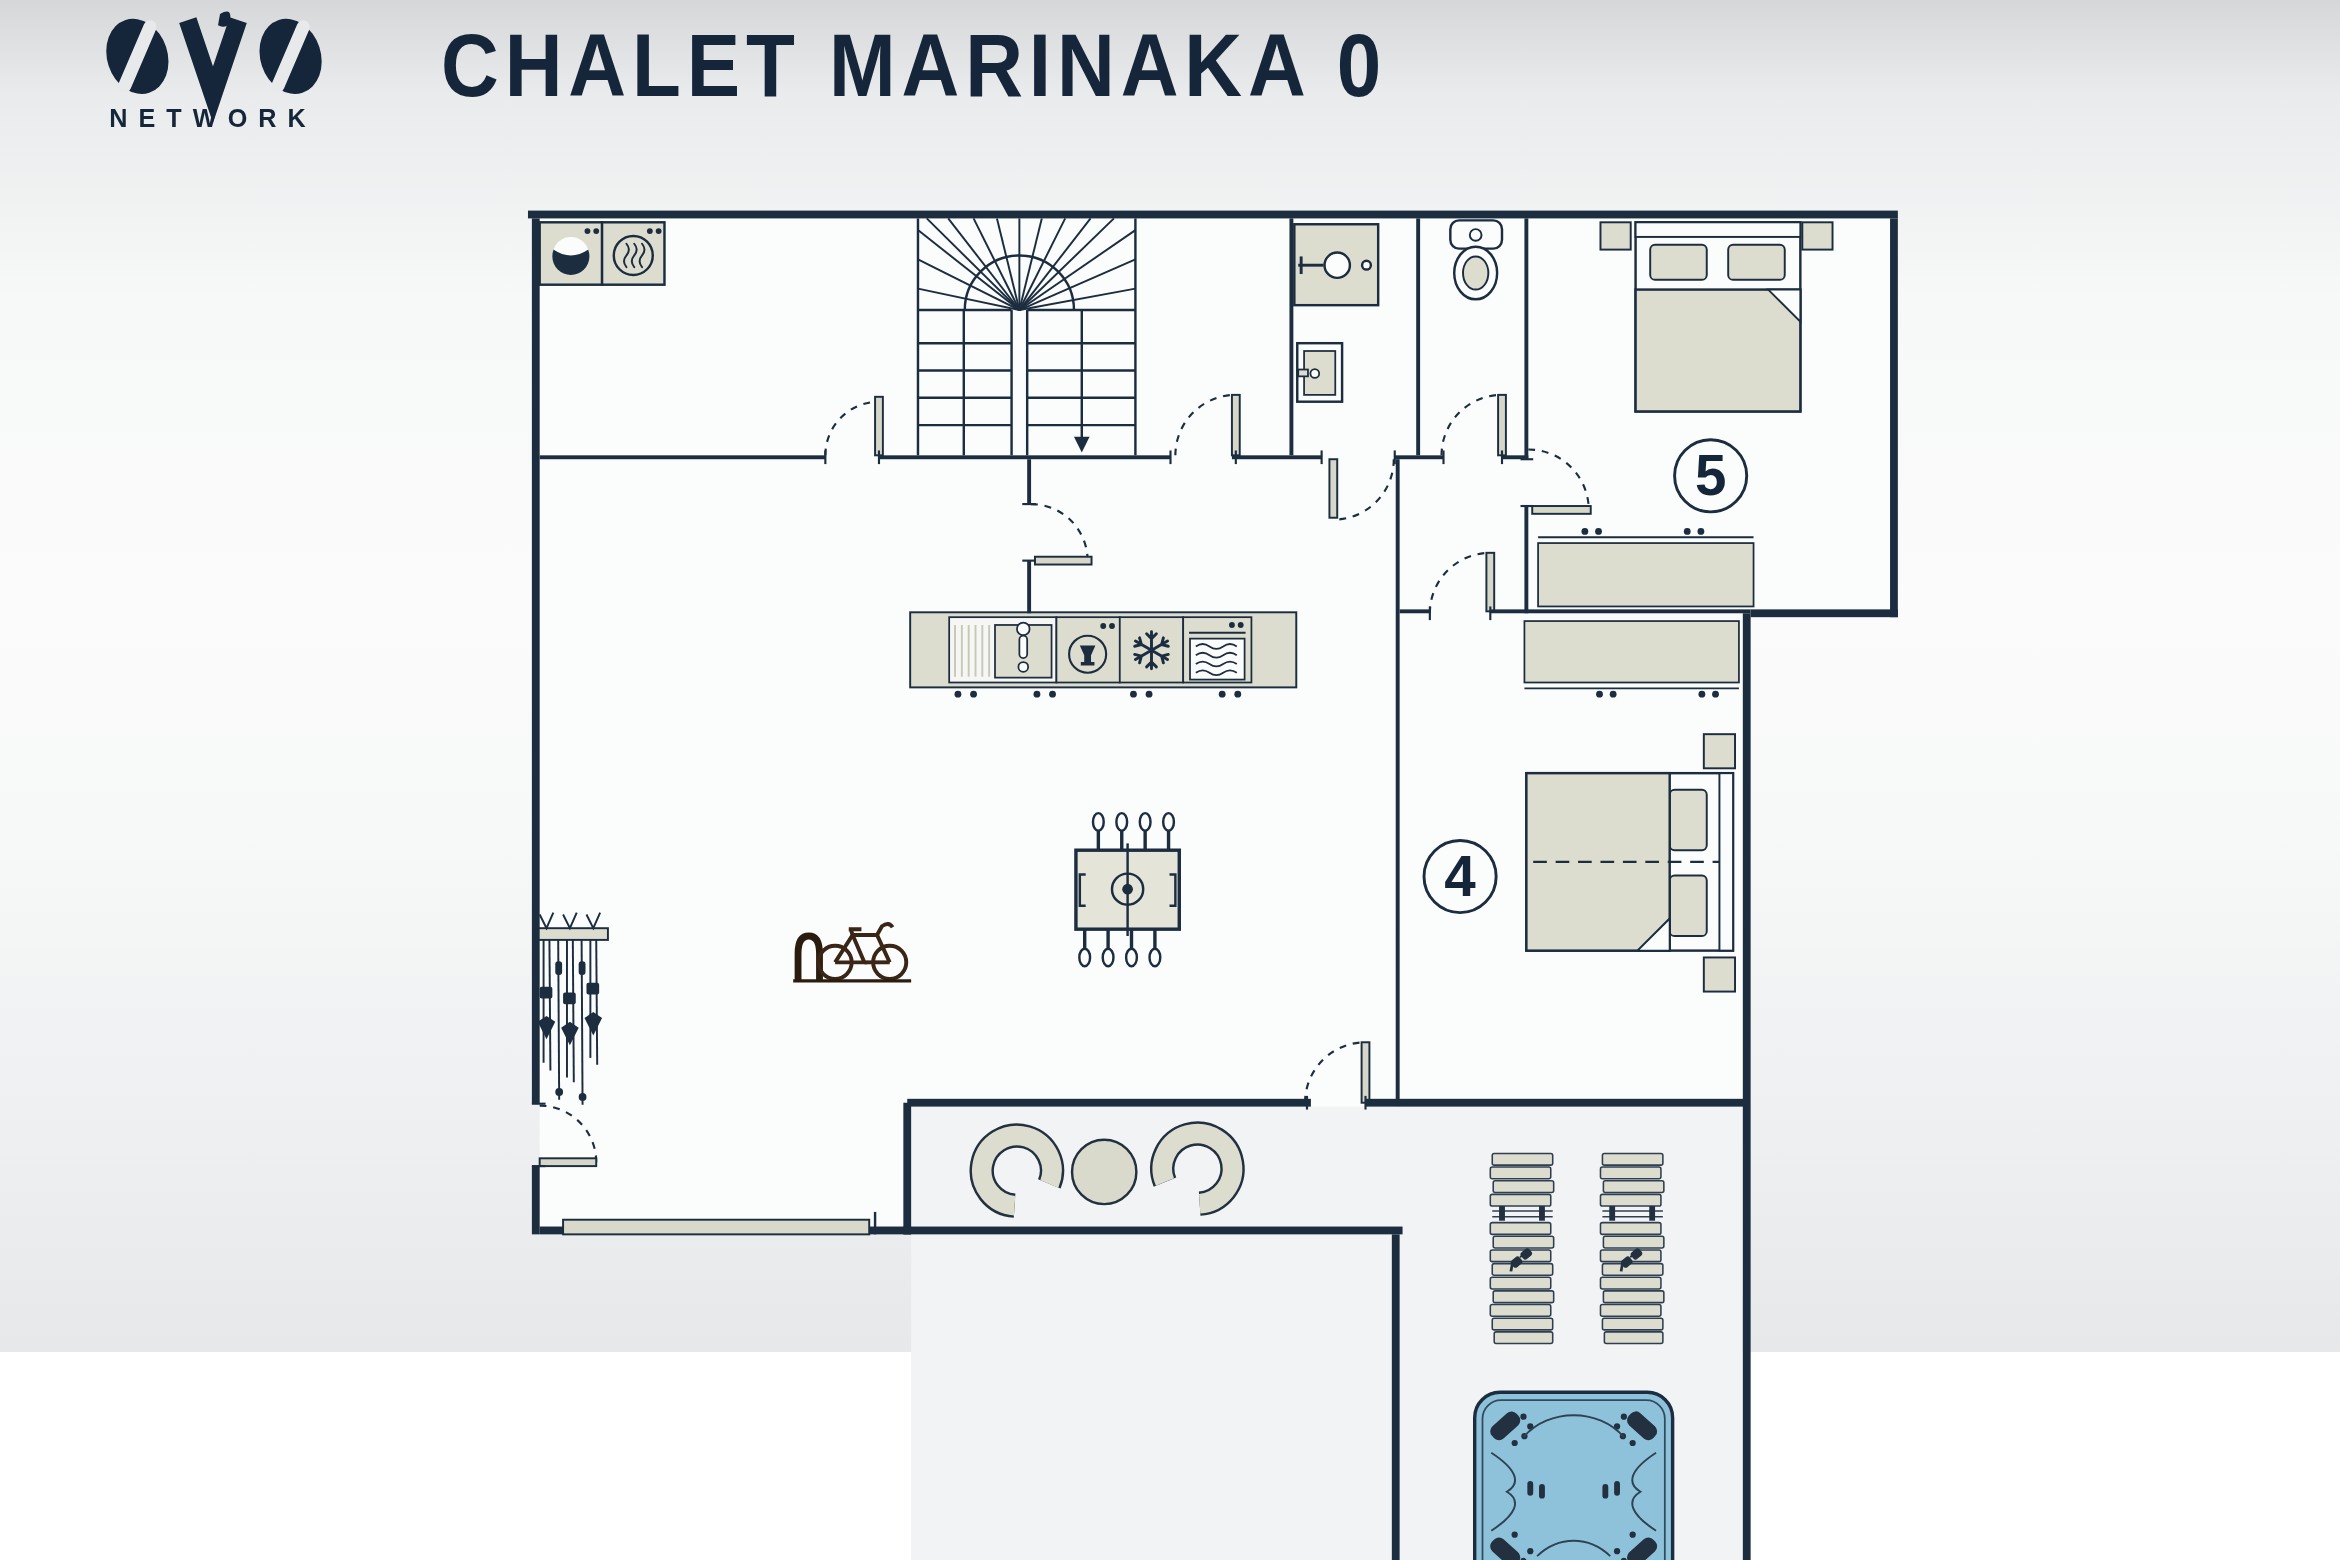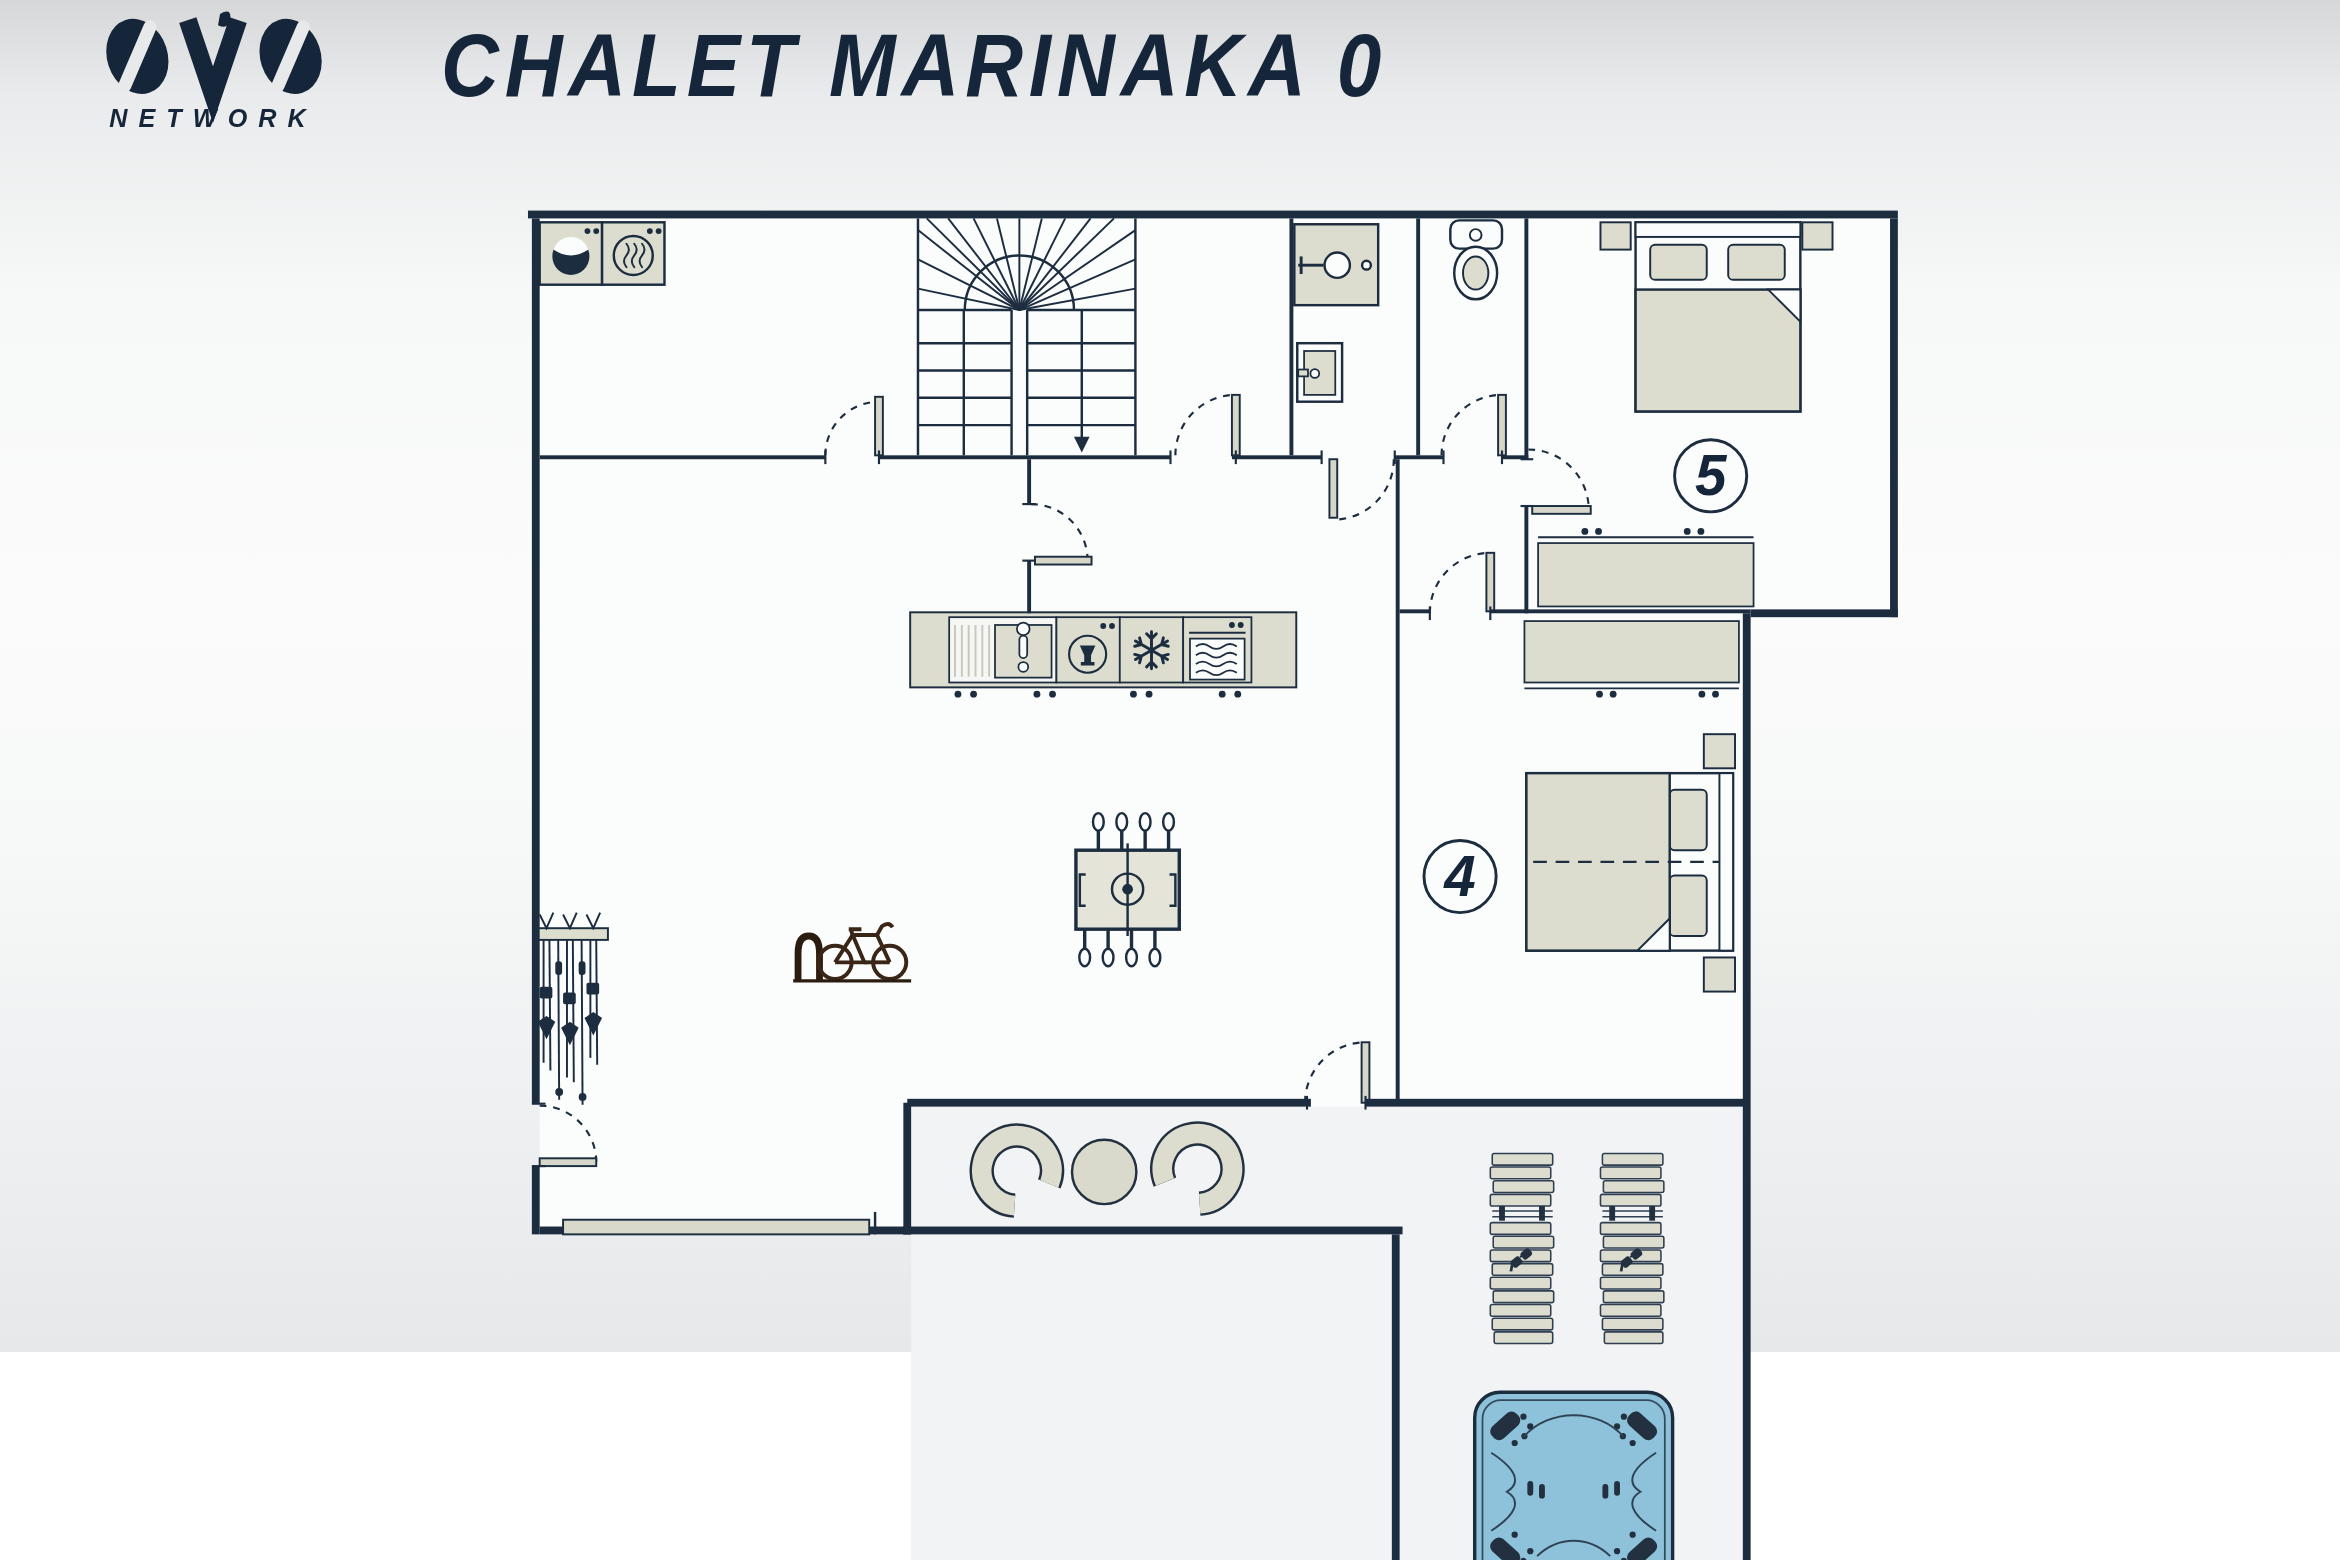--- a/index.html
+++ b/index.html
@@ -1,18 +1,18 @@
 <!DOCTYPE html>
 <html><head>
 <meta charset="utf-8">
 <style>
   html,body{margin:0;padding:0;}
   body{width:2341px;height:1560px;overflow:hidden;font-family:"Liberation Sans",sans-serif;}
   #stage{position:relative;width:2341px;height:1352px;
-    background:linear-gradient(180deg,#d5d7d9 0%,#e9ebec 7%,#f7f8f8 22%,#fbfbfb 45%,#f7f8f8 62%,#eef0f1 82%,#e6e8ea 100%);font-style:italic;}
+    background:linear-gradient(180deg,#d5d7d9 0%,#e9ebec 7%,#f7f8f8 22%,#fbfbfb 45%,#f7f8f8 62%,#eef0f1 82%,#e6e8ea 100%);}
   #plan-svg{position:absolute;left:0;top:0;}
   .title{position:absolute;left:441px;top:13.7px;font-size:80px;font-weight:bold;
     letter-spacing:5.9px;color:#16263a;transform:scale(1,1.12);transform-origin:left top;white-space:nowrap;}
   .logo{position:absolute;left:102px;top:7.8px;}
   text{font-family:"Liberation Sans",sans-serif;}
 </style>
 </head>
 <body>
 
 <div id="stage">

